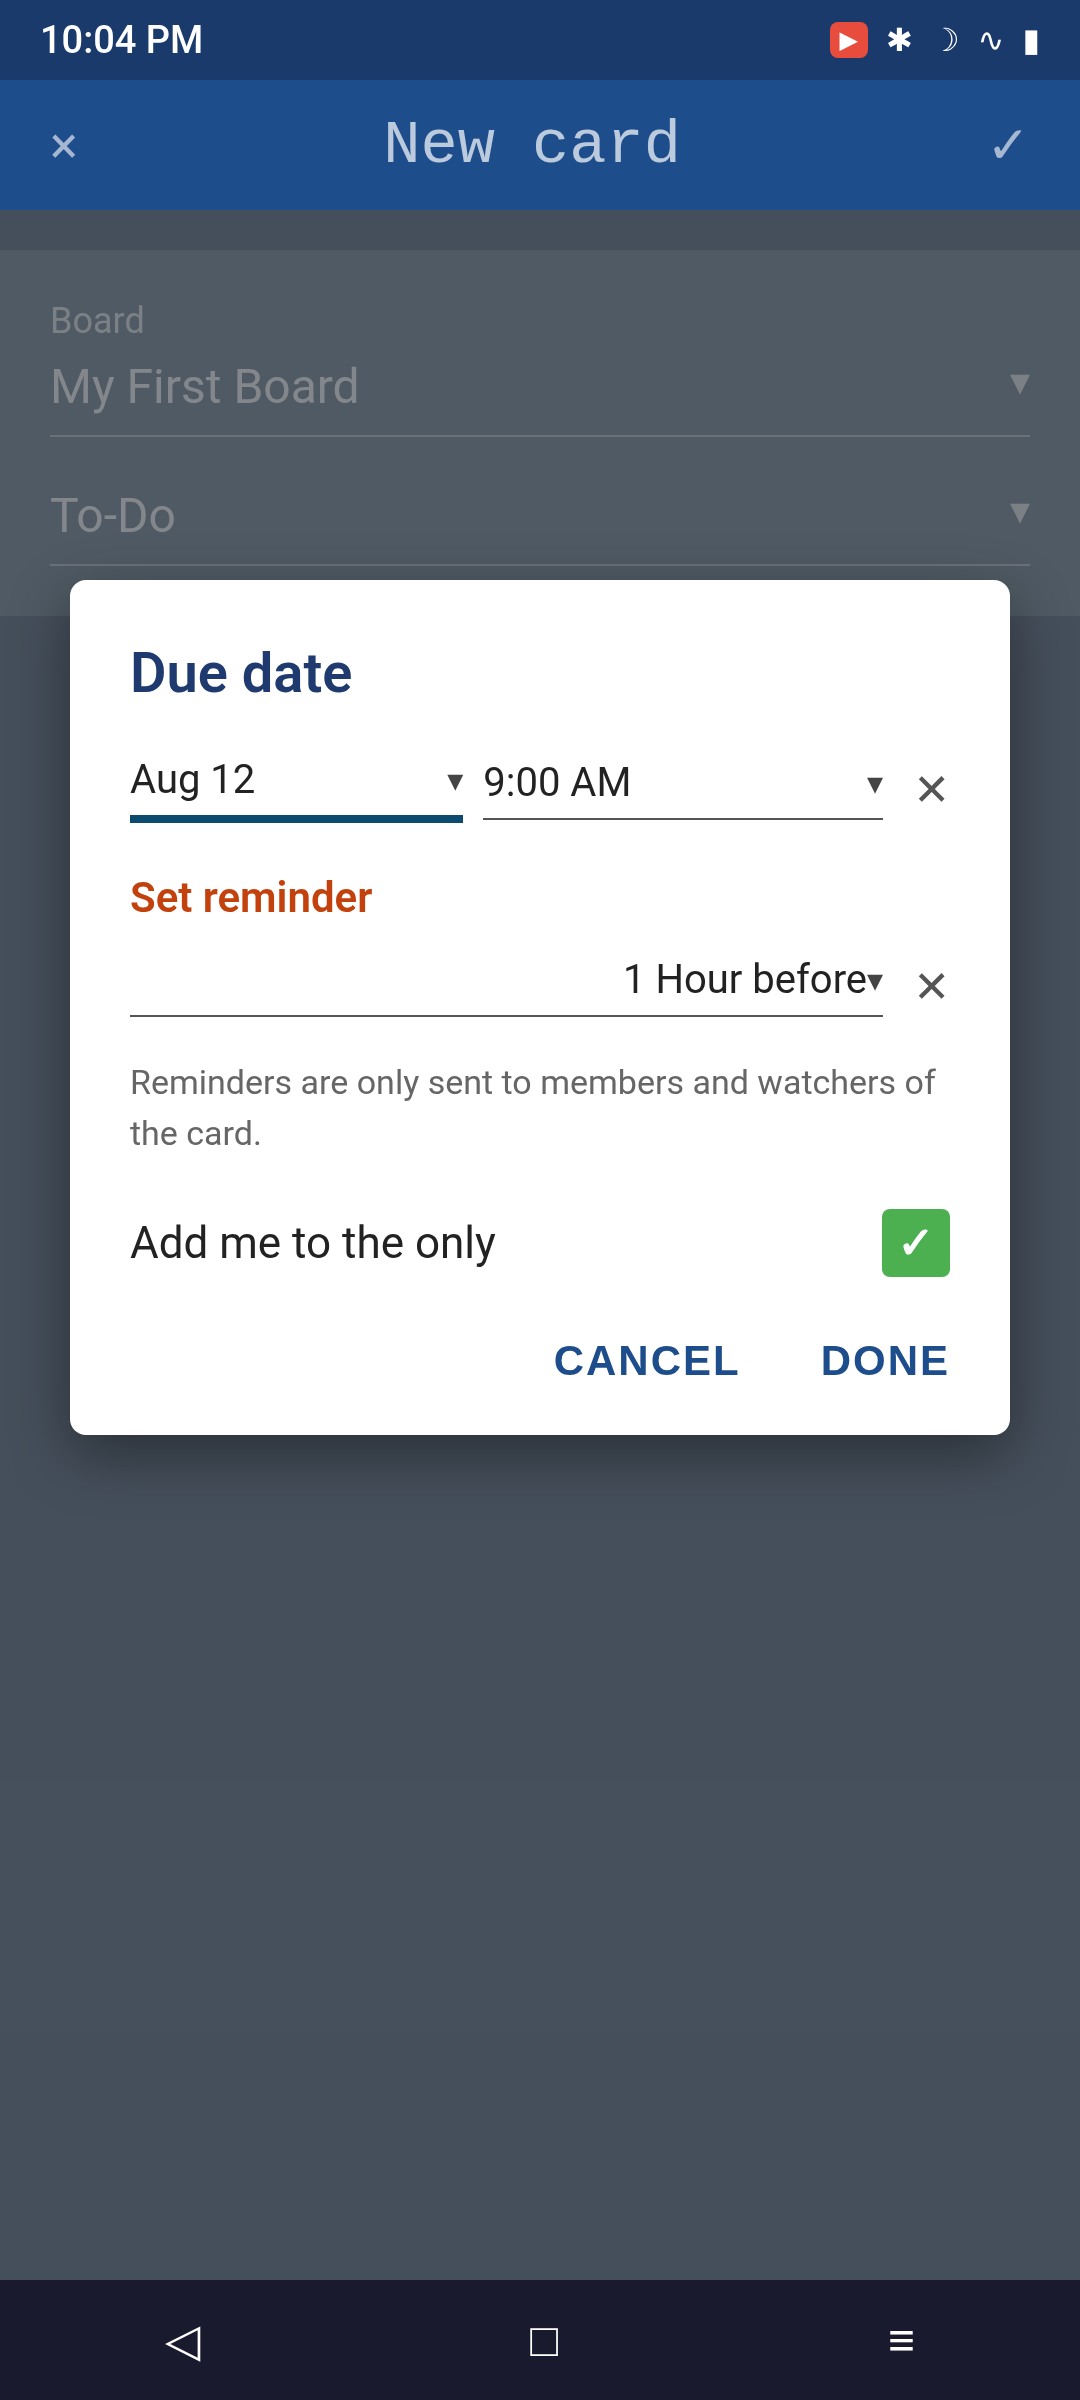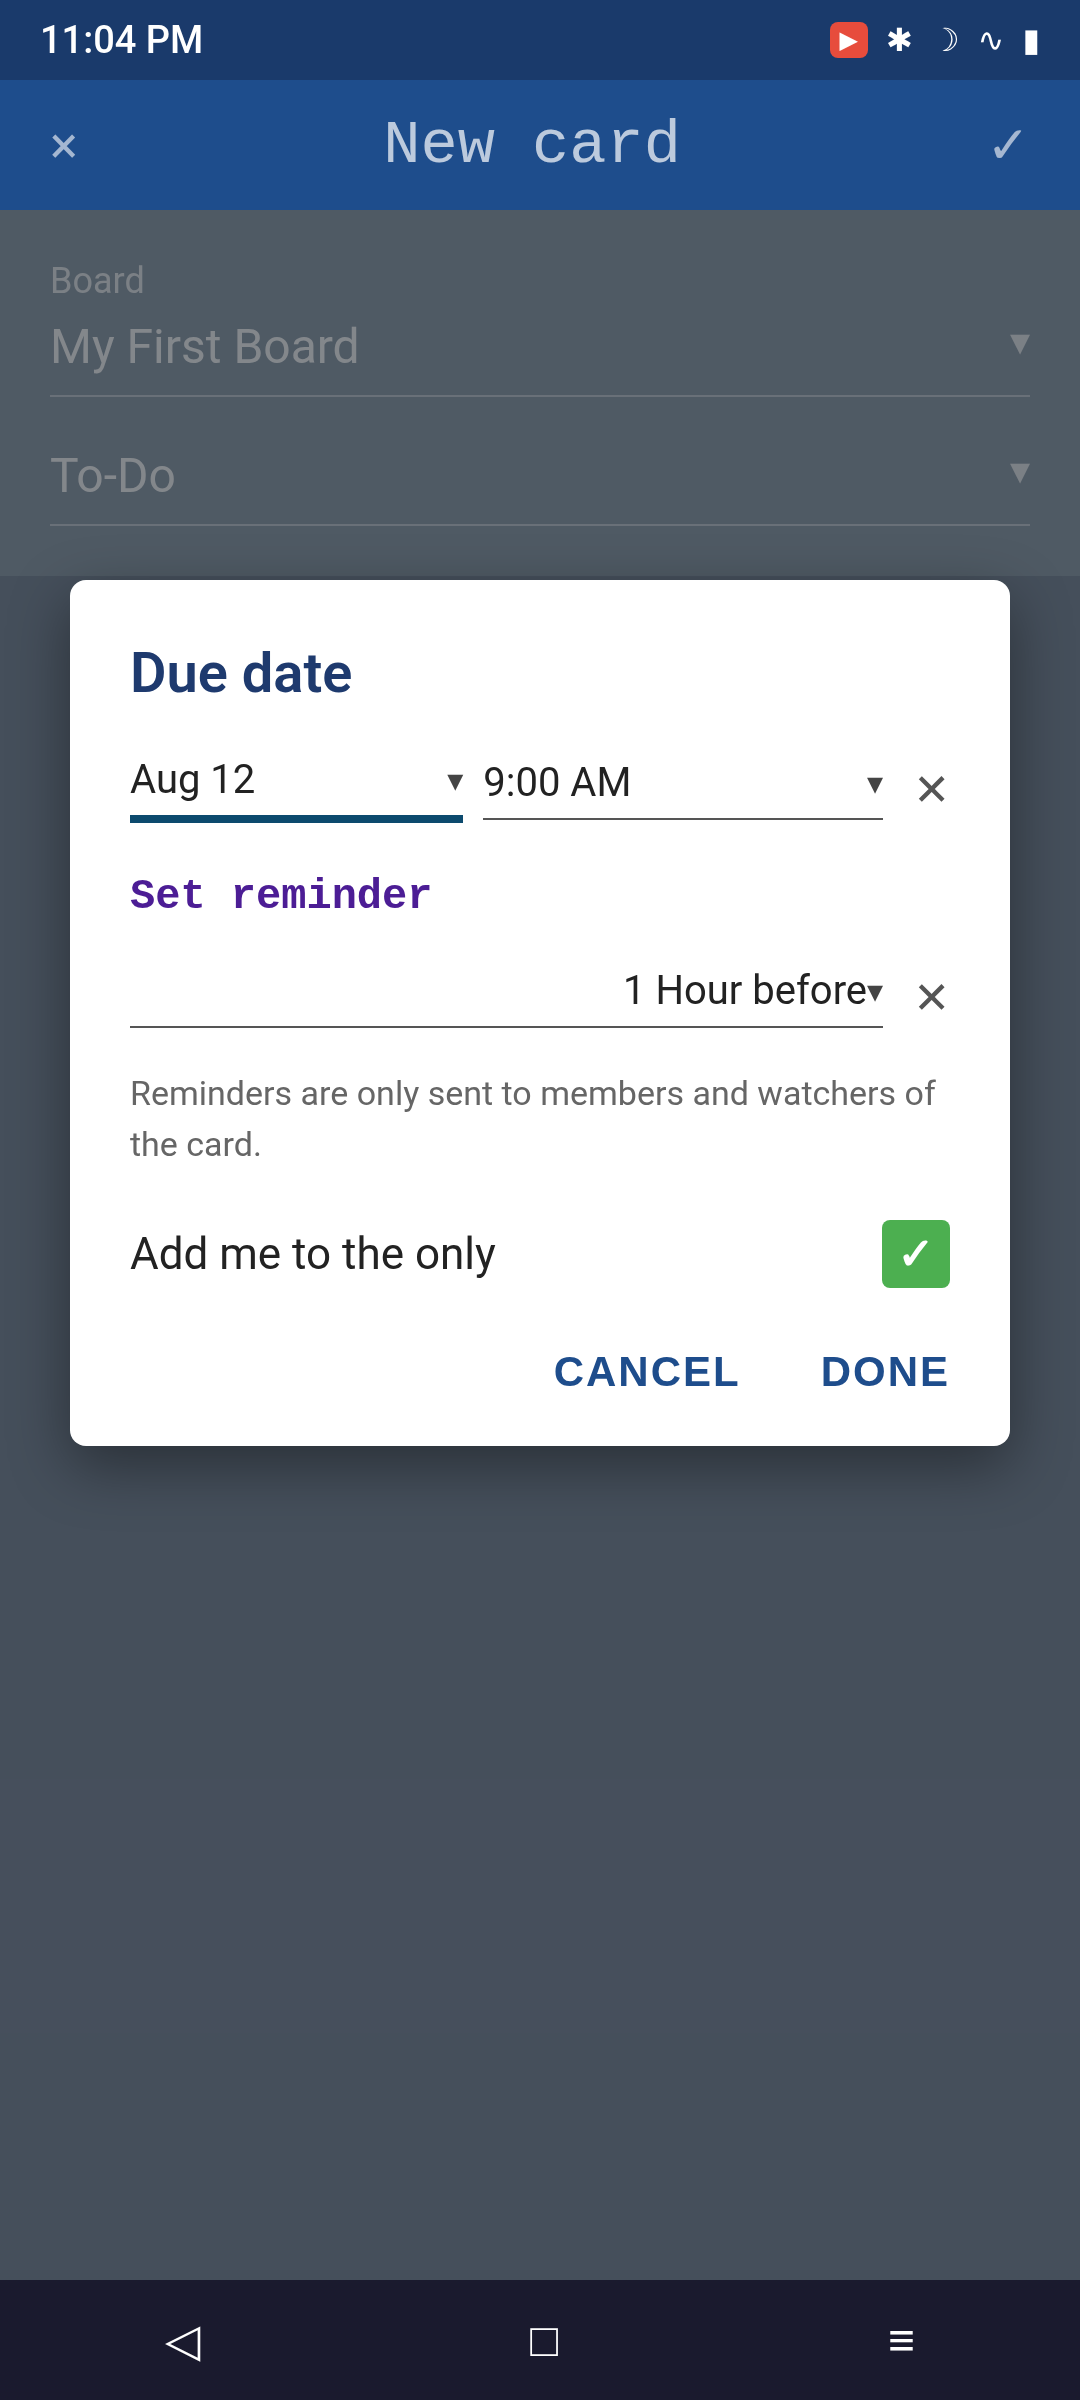--- a/index.html
+++ b/index.html
@@ -71,20 +71,21 @@
       color: rgba(255,255,255,0.6);
       font-size: 52px;
       cursor: pointer;
     }
 
     
     .bg-content {
       width: 100%;
       background: #7a8a9a;
       padding: 50px;
+      margin-top: 40px;
     }
     .bg-label {
       color: rgba(255,255,255,0.5);
       font-size: 36px;
       margin-bottom: 16px;
     }
     .bg-select-row {
       display: flex;
       align-items: flex-start;
       justify-content: space-between;
@@ -168,25 +169,24 @@
     }
     .clear-btn {
       color: #555;
       font-size: 44px;
       cursor: pointer;
       margin-left: 10px;
     }
 
     
     .reminder-label {
-      color: #4c1d95;
+      color: #c2410c;
       font-size: 42px;
       font-weight: 600;
-      margin-bottom: 46px;
-      font-family: Liberation Mono, monospace;
+      margin-bottom: 34px;
     }
 
     
     .reminder-select-row {
       display: flex;
       align-items: center;
       gap: 20px;
       margin-bottom: 40px;
     }
     .reminder-select {
@@ -278,21 +278,21 @@
     .nav-icon {
       color: white;
       font-size: 46px;
       cursor: pointer;
     }
   </style>
 </head>
 <body>
 
 <div class="status-bar">
-  <span class="status-time">11:04 PM</span>
+  <span class="status-time">10:04 PM</span>
   <div class="status-icons">
     <span class="battery-icon">▶</span>
     <span class="status-icon">✱</span>
     <span class="status-icon">☽</span>
     <span class="status-icon">∿</span>
     <span class="status-icon">▮</span>
   </div>
 </div>
 
 <div class="app-header">

